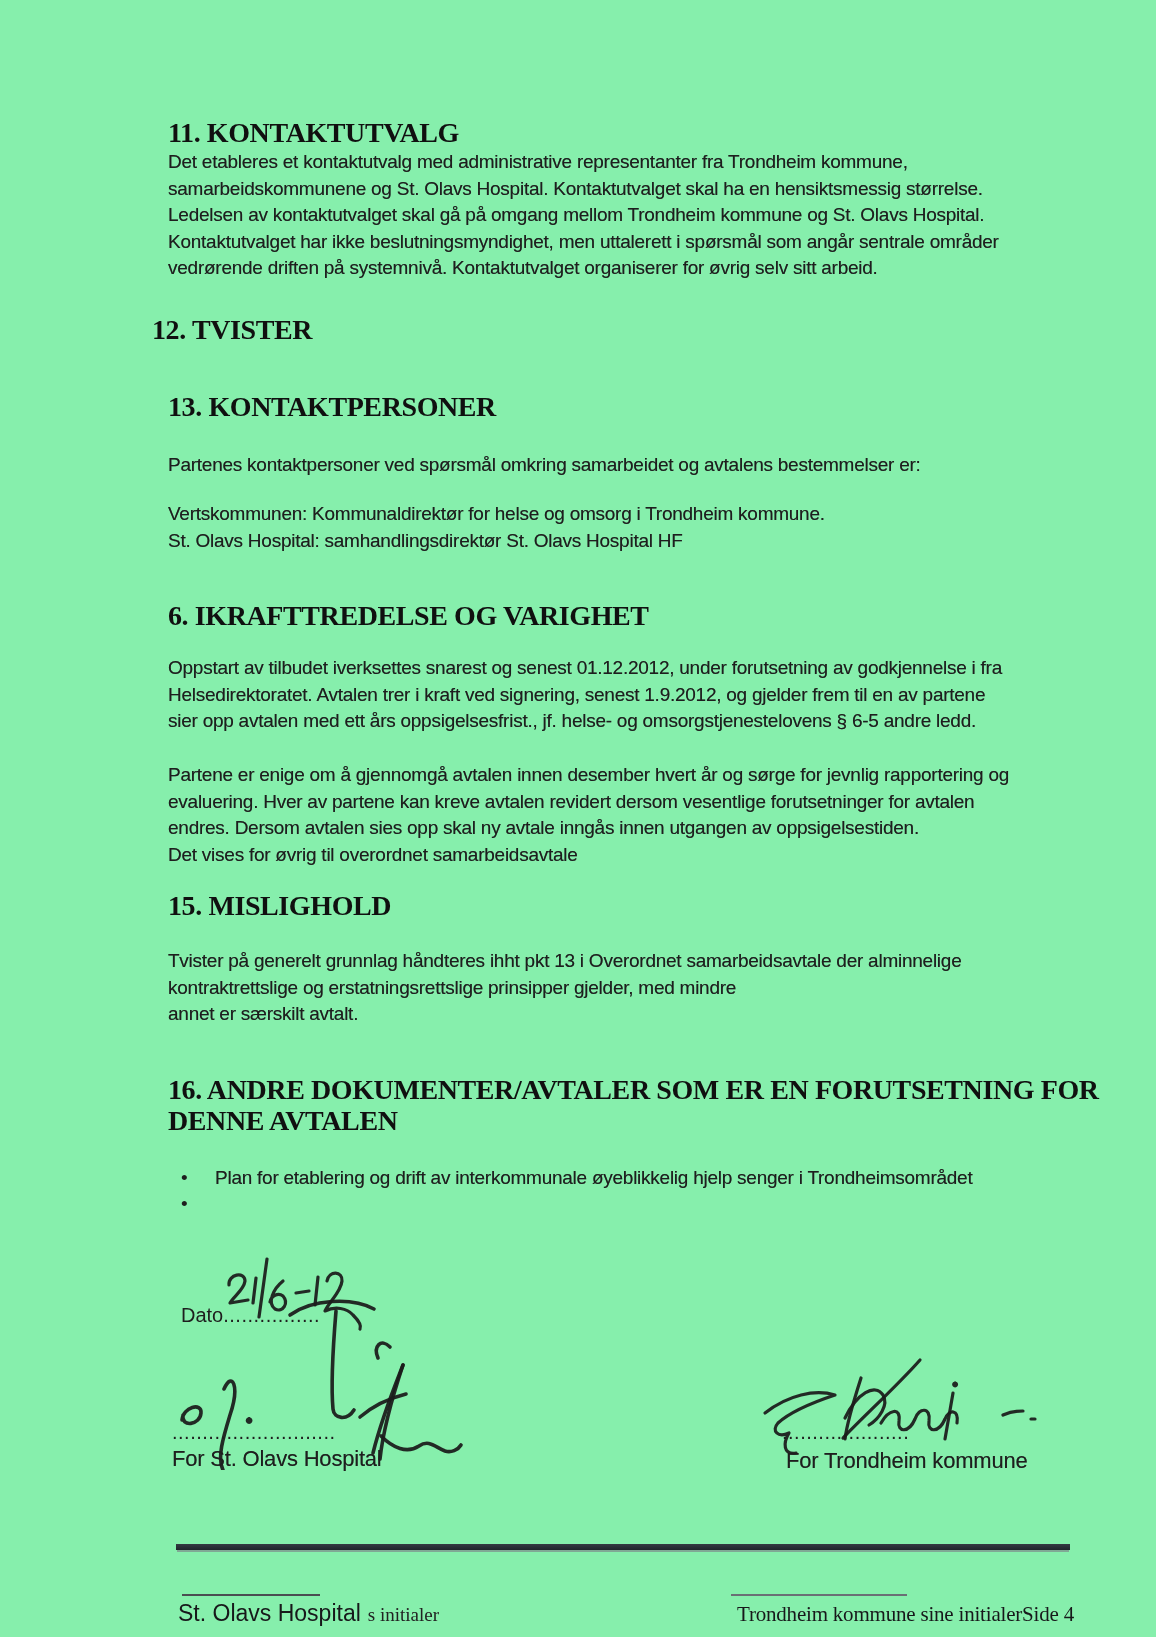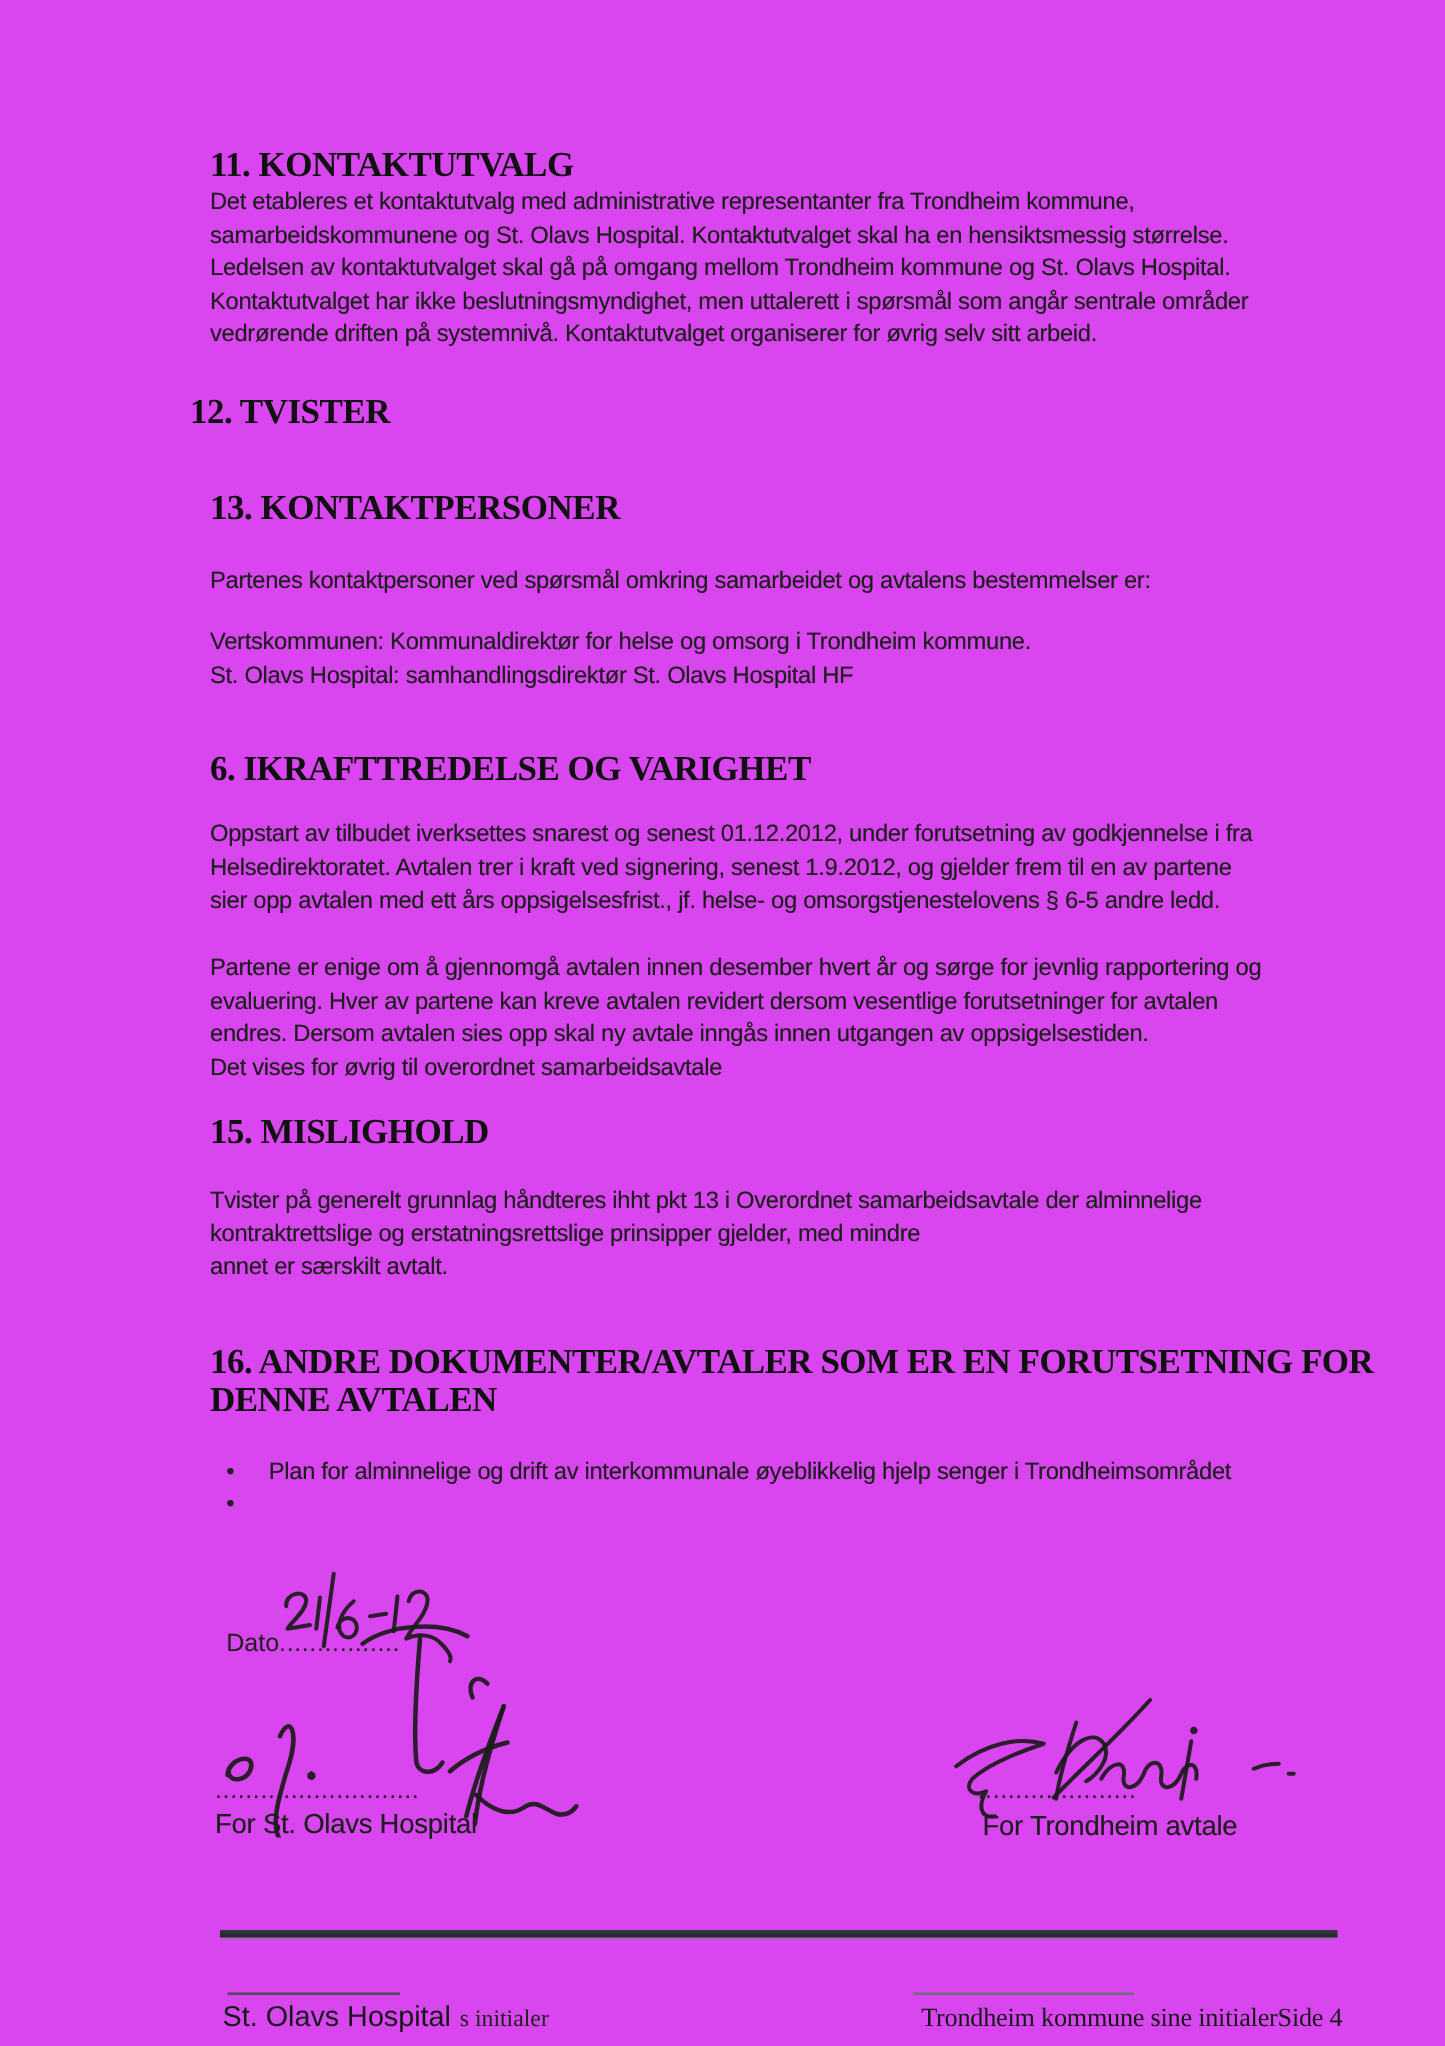--- a/index.html
+++ b/index.html
@@ -1,17 +1,17 @@
 <!DOCTYPE html>
 <html lang="no"><head>
 <meta charset="utf-8">
 <title>Scanned agreement page</title>
 <style>
   html,body{margin:0;padding:0;background:#e8e8e8;}
-  .stage{width:1156px;height:1637px;margin:0 auto;position:relative;background:#d946ef;
+  .stage{width:1156px;height:1637px;margin:0 auto;position:relative;background:#86efac;
          font-family:"Liberation Sans",sans-serif;overflow:hidden;}
   .abs{position:absolute;}
   
   .hd{position:absolute;font-family:"Liberation Serif",serif;font-weight:bold;
       font-size:28px;line-height:31px;color:#101010;letter-spacing:-0.4px;
       white-space:pre-line;}
   
   .body{position:absolute;font-family:"Liberation Sans",sans-serif;font-size:19px;
         line-height:26.5px;color:#1e1e1e;letter-spacing:-0.25px;white-space:pre-line;
         text-shadow:0 0 0.4px rgba(30,30,30,0.55);}
@@ -66,21 +66,21 @@
   <div class="hd" style="left:168px;top:890px">15. MISLIGHOLD</div>
   <div class="body" style="left:168px;top:948px">Tvister på generelt grunnlag håndteres ihht pkt 13 i Overordnet samarbeidsavtale der alminnelige
 kontraktrettslige og erstatningsrettslige prinsipper gjelder, med mindre
 annet er særskilt avtalt.</div>
 
   <div class="hd" style="left:168px;top:1074px">16. ANDRE DOKUMENTER/AVTALER SOM ER EN FORUTSETNING FOR
 DENNE AVTALEN</div>
 
   <div class="bullet-row" style="left:181px;top:1167px;width:900px">
     <span class="marker">•</span>
-    <span class="btext">Plan for alminnelige og drift av interkommunale øyeblikkelig hjelp senger i Trondheimsområdet</span>
+    <span class="btext">Plan for etablering og drift av interkommunale øyeblikkelig hjelp senger i Trondheimsområdet</span>
   </div>
   <div class="bullet-row" style="left:181px;top:1193px;width:900px">
     <span class="marker">•</span>
   </div>
 
   <div class="dato-row" style="left:181px;top:1304px">
     <span>Dato</span><span class="dots">................</span>
   </div>
 
   <svg class="abs" style="left:215px;top:1253px" width="160" height="85" viewBox="0 0 160 85" role="img" aria-label="21/6-12">
@@ -115,21 +115,21 @@
     <path class="ink" d="M220,50 C217,68 214,84 212,96"></path>
     <path class="ink" d="M222,40 a1.4,1.4 0 1 0 0.2,0"></path>
     <path class="ink" d="M270,72 C277,69 284,68 290,68"></path>
     <path class="ink" d="M298,76 L302,76"></path>
   </svg>
 
   <div class="sig-dots dots" style="left:172px;top:1421px">...........................</div>
   <div class="sig-label" style="left:172px;top:1446px">For St. Olavs Hospital</div>
 
   <div class="sig-dots dots" style="left:782px;top:1421px">.....................</div>
-  <div class="sig-label" style="left:786px;top:1448px">For Trondheim avtale</div>
+  <div class="sig-label" style="left:786px;top:1448px">For Trondheim kommune</div>
 
   <div class="footer-rule"></div>
 
   <div class="mini-line" style="left:182px;top:1594px;width:138px"></div>
   <div class="footer-left">
     <span class="main">St. Olavs Hospital</span><span class="suffix">s initialer</span>
   </div>
 
   <div class="mini-line" style="left:731px;top:1594px;width:176px;background:#6a6f75"></div>
   <div class="footer-right">

